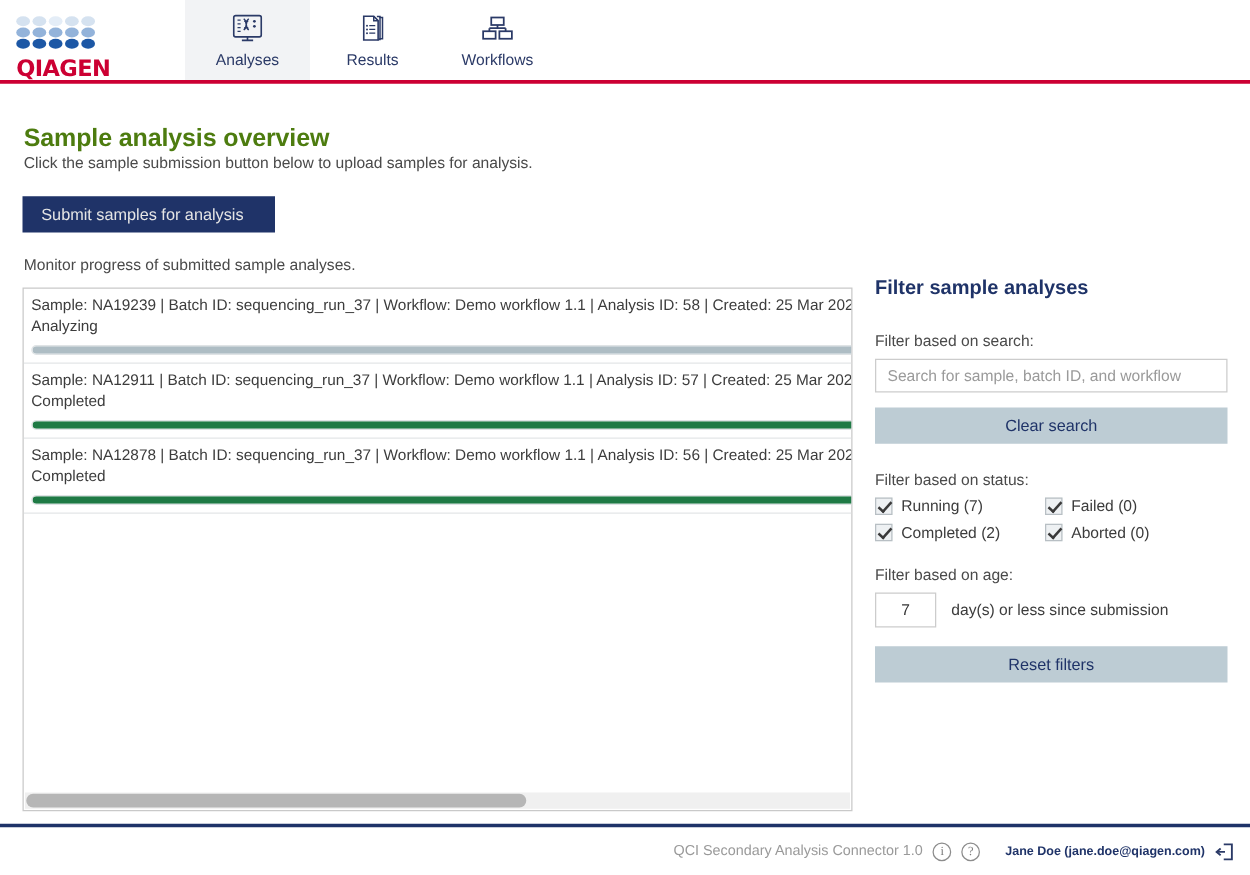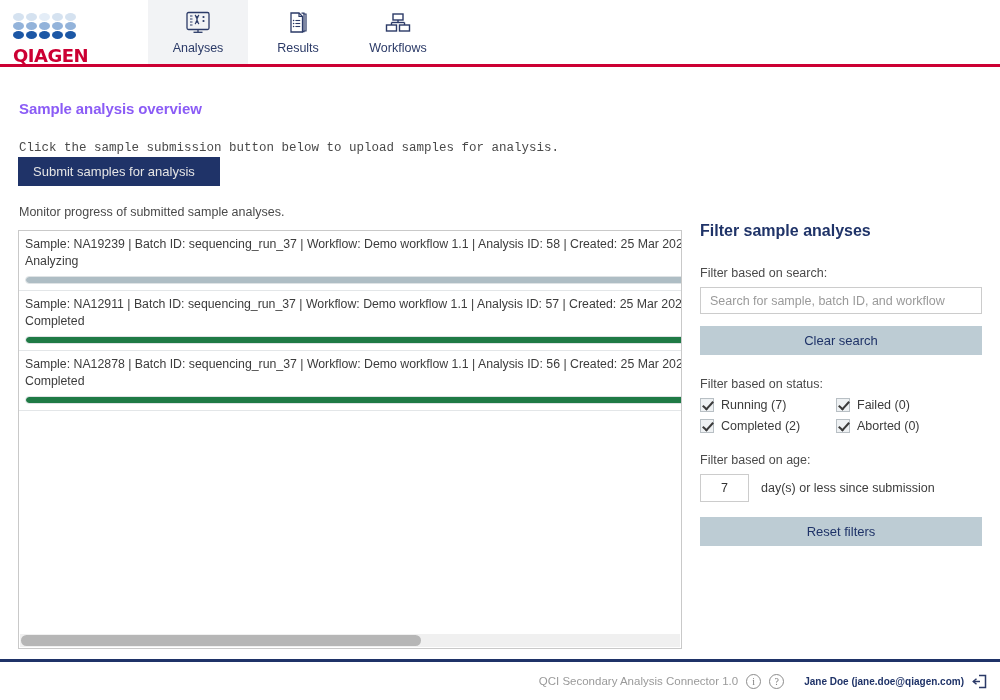--- a/index.html
+++ b/index.html
@@ -45,26 +45,26 @@
   .nav-label {
     font-size: 12.5px; color: #2b3a67; margin-top: 3px;
     font-family: "Liberation Sans", sans-serif;
   }
 
   
   .content { position: absolute; top: 67px; left: 0; width: 1000px; height: 592px; }
 
   .page-title {
     position: absolute; left: 19px; top: 33px;
-    font-size: 15px; font-weight: bold; color: #8b5cf6;
+    font-size: 20px; font-weight: bold; color: #4d7c0f;
     letter-spacing: -0.1px;
   }
   .intro-text {
-    position: absolute; left: 19px; top: 74px;
-    font-size: 12.5px; color: #4a4a4a; font-family: Liberation Mono, monospace;
+    position: absolute; left: 19px; top: 56px;
+    font-size: 12.5px; color: #4a4a4a;
   }
   .submit-btn {
     position: absolute; left: 18px; top: 90px;
     width: 202px; height: 29px;
     background: #1f3368; color: #e5e5e5;
     font-size: 13px; border: none; cursor: pointer;
     display: flex; align-items: center; padding-left: 15px;
     font-family: "Liberation Sans", sans-serif;
   }
   .monitor-text {

